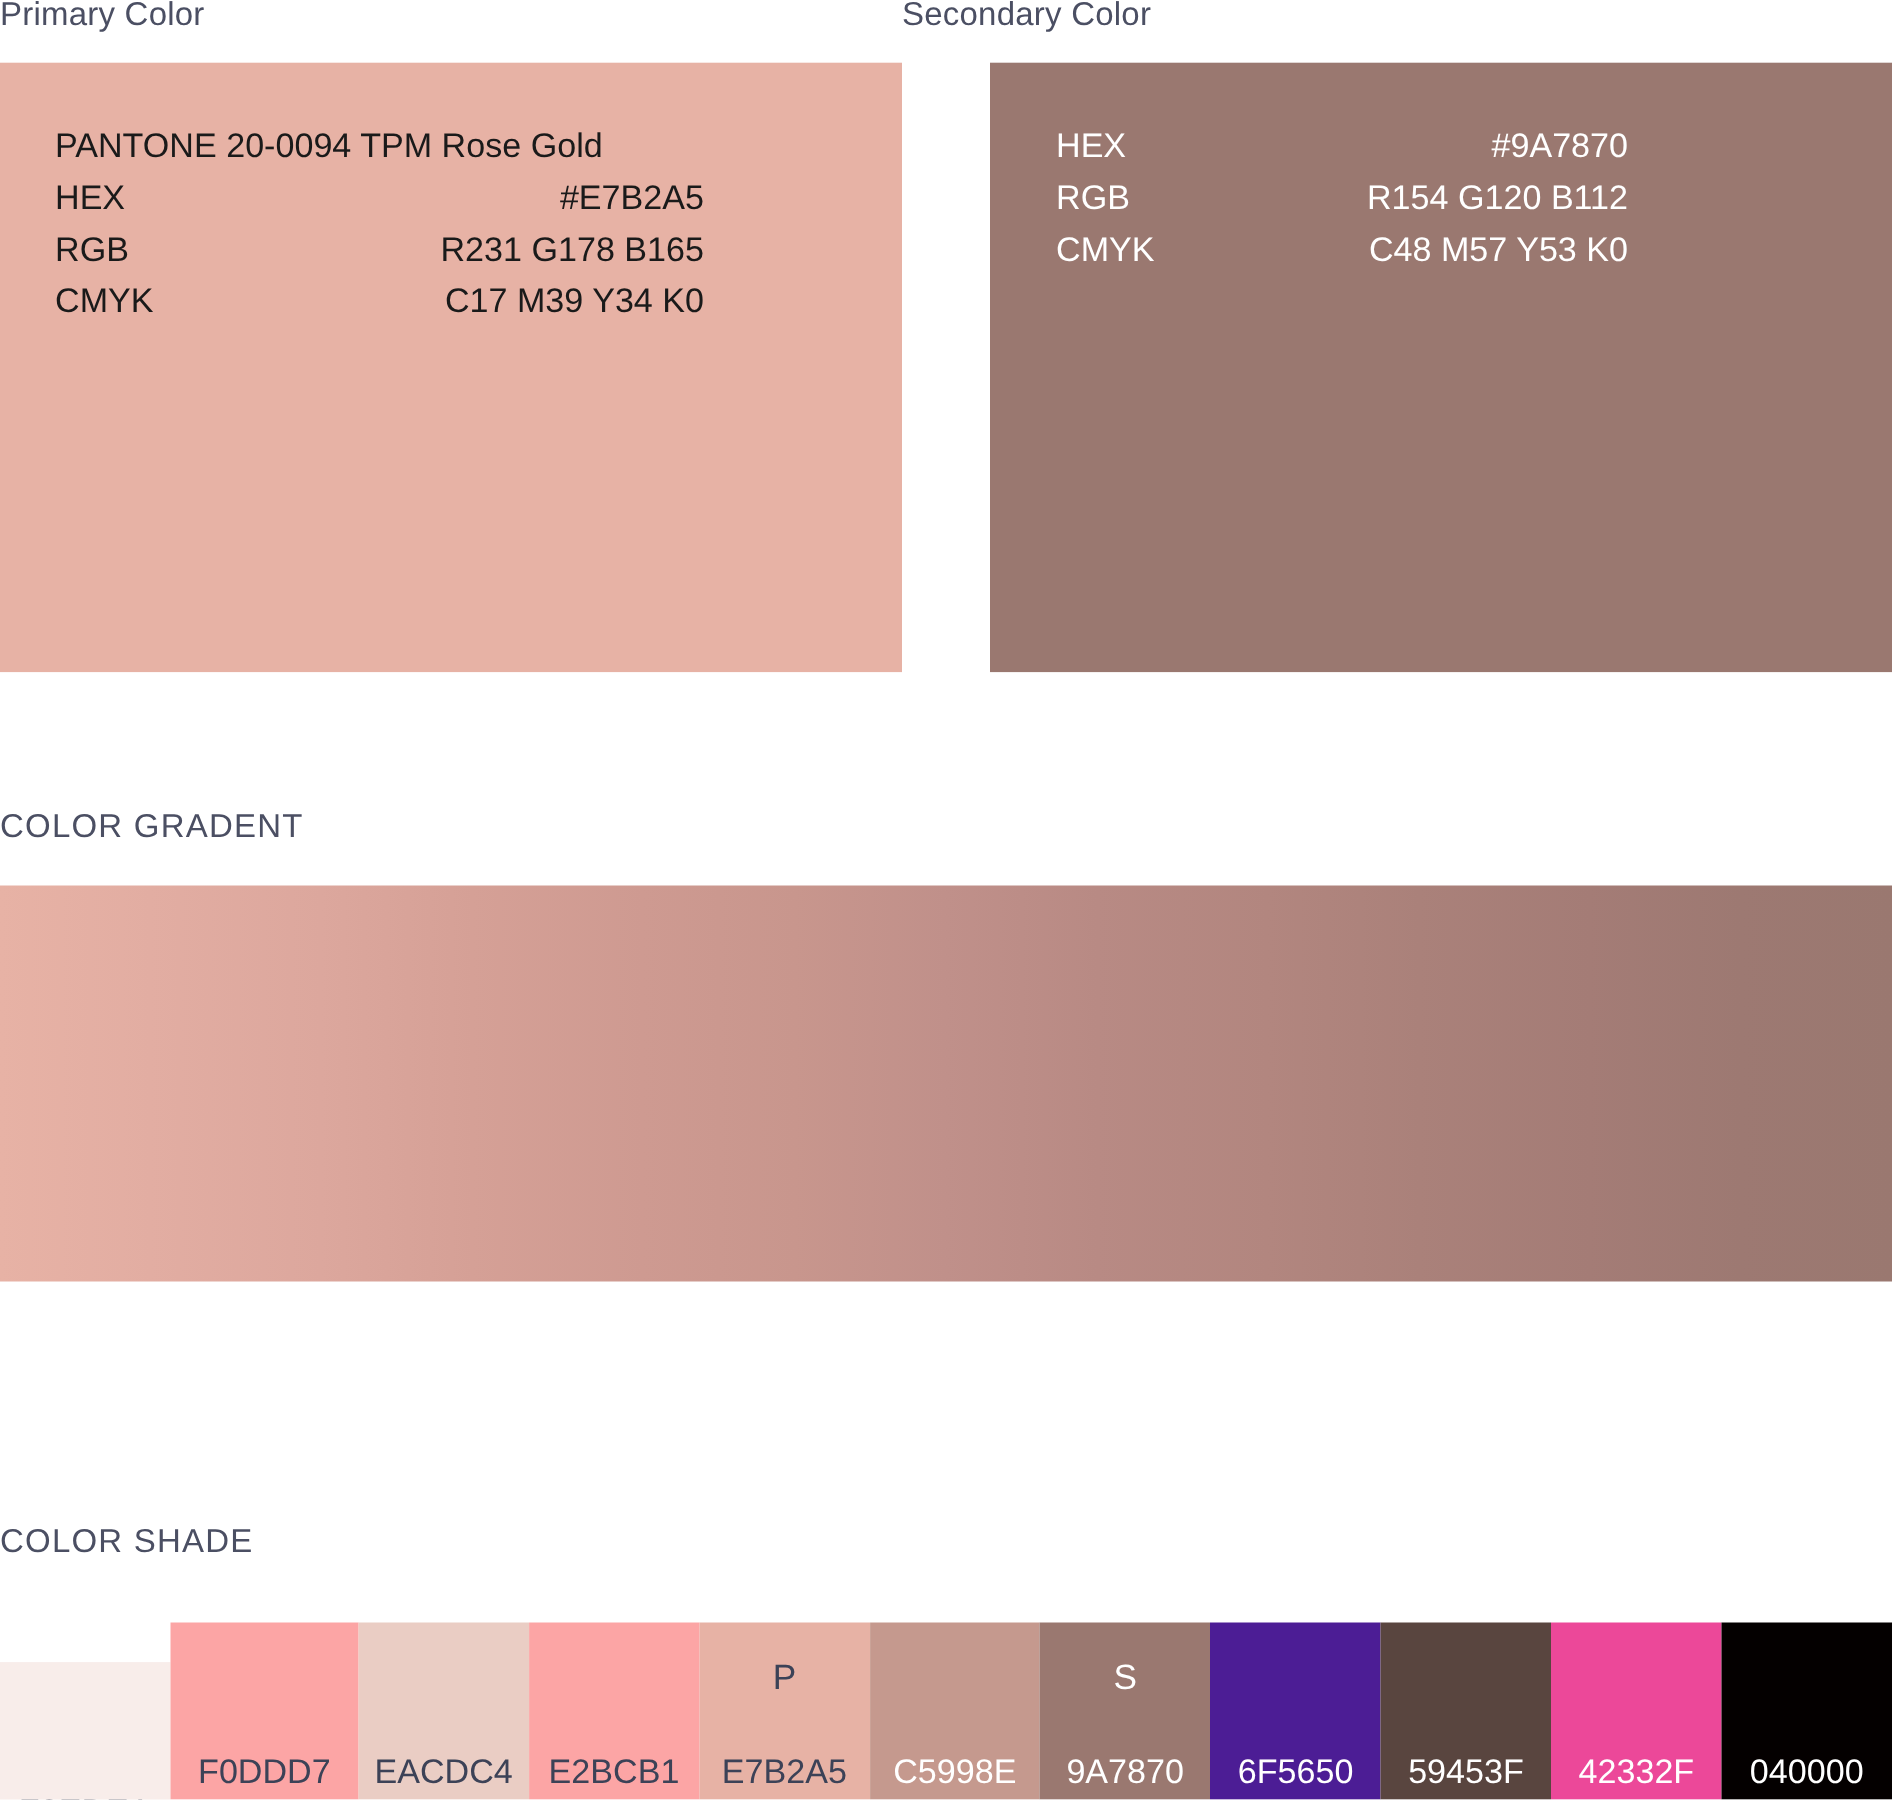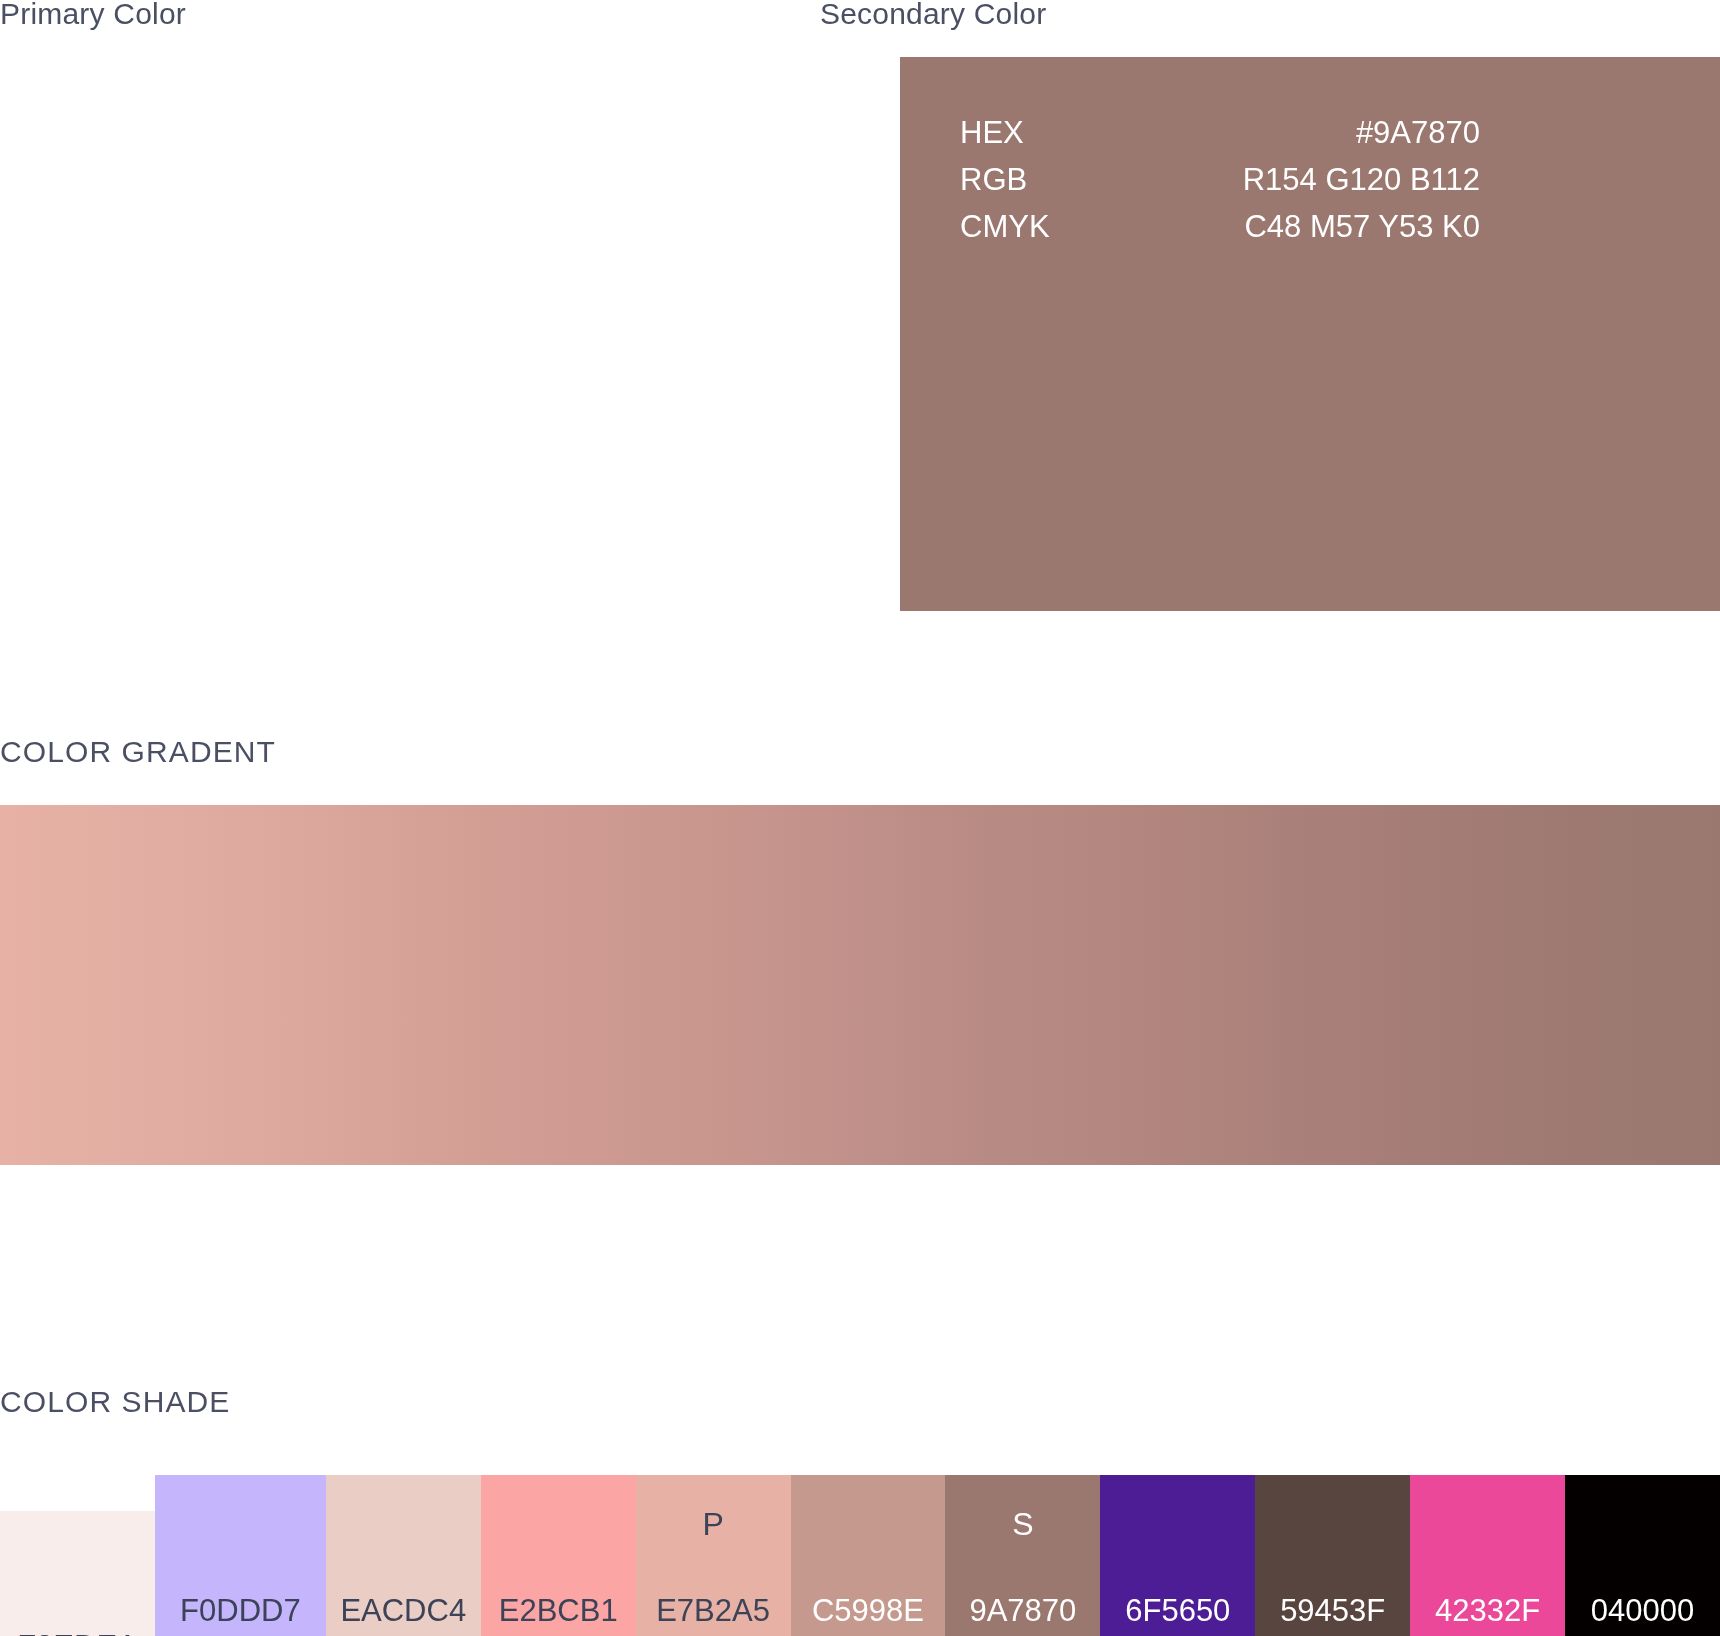--- a/index.html
+++ b/index.html
@@ -152,20 +152,41 @@
   .shade.light-text .shade-marker,
   .shade.light-text .shade-code { color: #ffffff; }
 </style>
 </head>
 <body>
 
 <div class="page">
 
   <div class="section-label" id="primary-label">Primary Color</div>
 
+  <div class="color-card" id="primary-card" style="background: rgb(231, 178, 165);">
+    <table class="spec-table">
+      <tbody>
+          <tr>
+        <td class="full" colspan="2">PANTONE 20-0094 TPM Rose Gold</td>
+      </tr>
+      <tr>
+        <td class="key">HEX</td>
+        <td class="value">#E7B2A5</td>
+      </tr>
+      <tr>
+        <td class="key">RGB</td>
+        <td class="value">R231 G178 B165</td>
+      </tr>
+      <tr>
+        <td class="key">CMYK</td>
+        <td class="value">C17 M39 Y34 K0</td>
+      </tr>
+    </tbody>
+      </table>
+  </div>
 
   <div class="section-label" id="secondary-label">Secondary Color</div>
 
   <div class="color-card" id="secondary-card" style="background: rgb(154, 120, 112);">
     <table class="spec-table">
       <tbody>
           <tr>
         <td class="key">HEX</td>
         <td class="value">#9A7870</td>
       </tr>
@@ -185,21 +206,21 @@
 
   <div id="gradient-band" style="background-image: linear-gradient(to right, rgb(231, 178, 165) 0%, rgb(226, 173, 162) 8%, rgb(220, 167, 157) 17%, rgb(213, 160, 150) 25%, rgb(206, 154, 145) 34%, rgb(200, 150, 141) 42%, rgb(192, 144, 138) 50%, rgb(184, 138, 132) 58%, rgb(178, 134, 127) 67%, rgb(170, 129, 122) 75%, rgb(164, 124, 118) 84%, rgb(157, 121, 114) 92%, rgb(154, 120, 112) 100%);"></div>
 
   <div class="section-label caps" id="shade-label">COLOR SHADE</div>
 
   <div id="shade-strip">
       <div class="shade dark-text" style="background: rgb(248, 237, 234); margin-top: 36px;">
         <div class="shade-marker"></div>
         <div class="shade-code">F8EDEA</div>
       </div>
-      <div class="shade dark-text" style="background: #c4b5fd; padding-left: 16px;">
+      <div class="shade dark-text" style="background: #fca5a5; padding-left: 16px;">
         <div class="shade-marker"></div>
         <div class="shade-code">F0DDD7</div>
       </div>
       <div class="shade dark-text" style="background: rgb(234, 205, 196);">
         <div class="shade-marker"></div>
         <div class="shade-code">EACDC4</div>
       </div>
       <div class="shade dark-text" style="background: #fca5a5;">
         <div class="shade-marker"></div>
         <div class="shade-code">E2BCB1</div>

